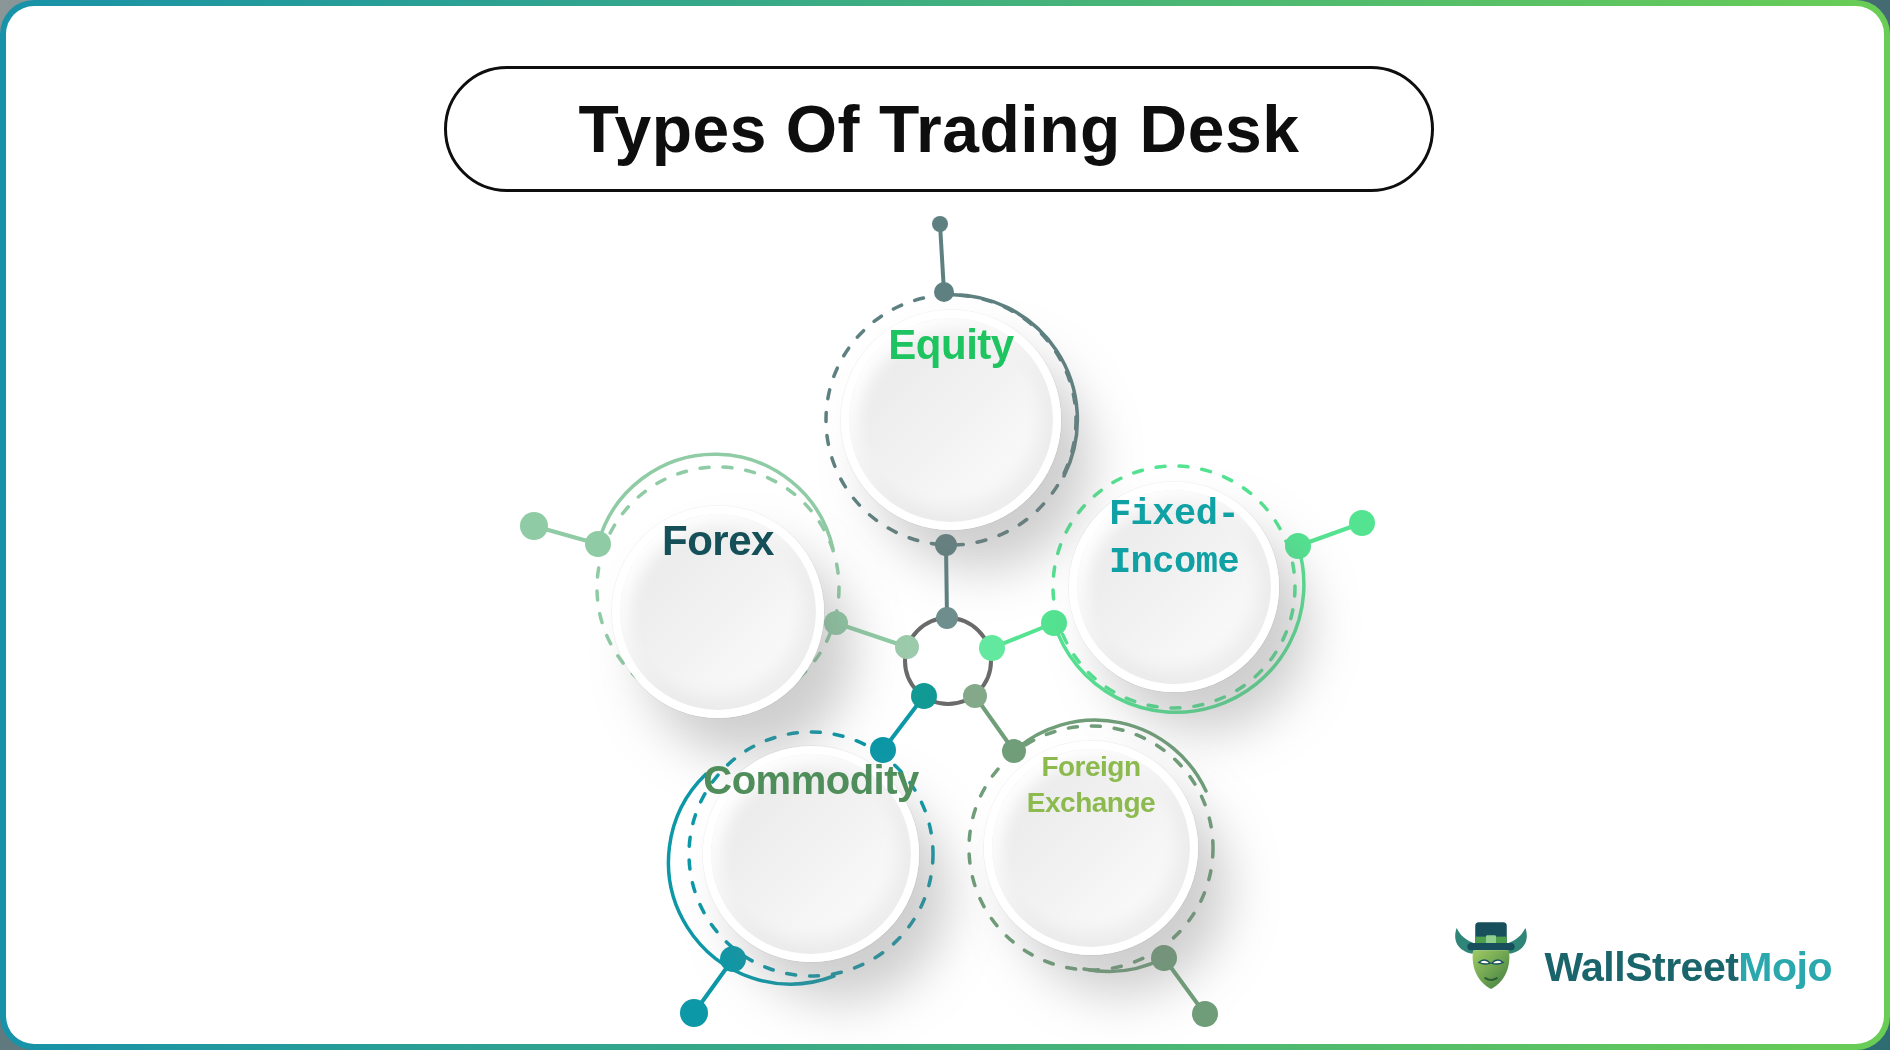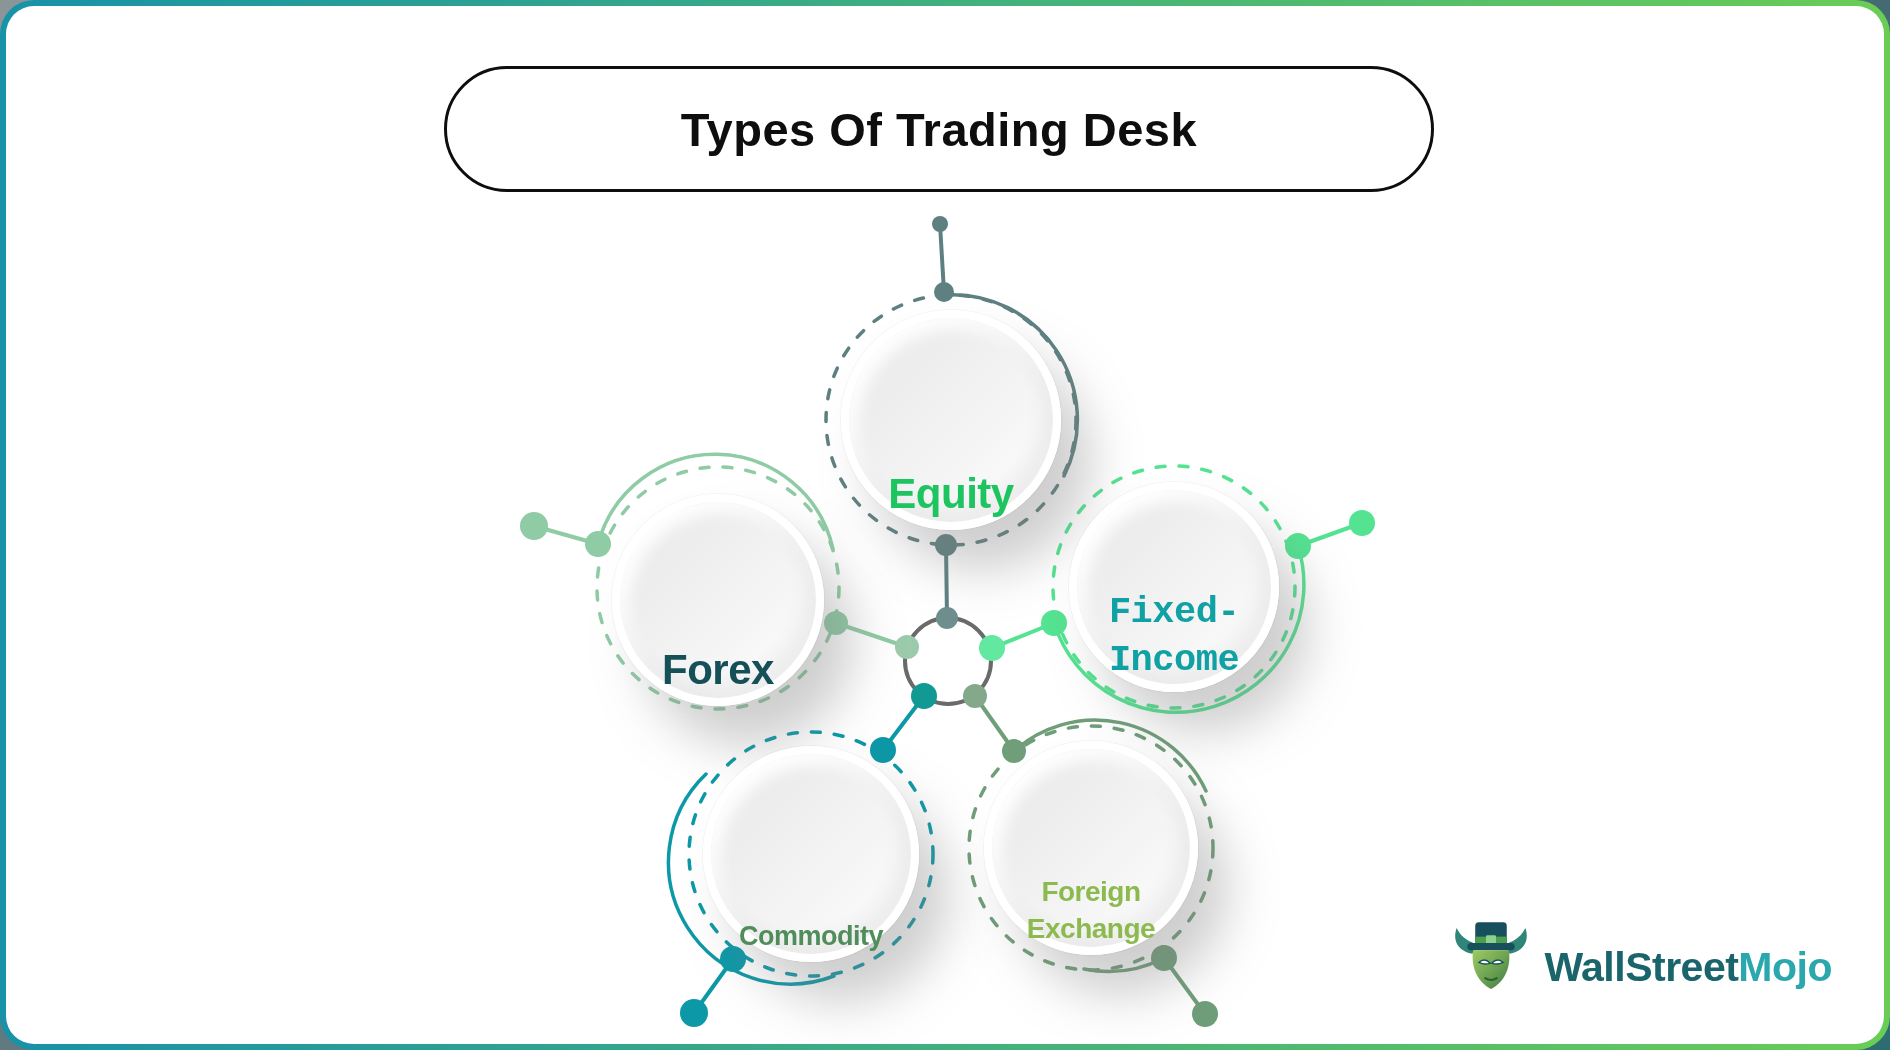--- a/index.html
+++ b/index.html
@@ -37,21 +37,21 @@
     border: 3px solid #0e0e0e;
     border-radius: 70px;
     display: flex;
     align-items: center;
     justify-content: center;
     background: #ffffff;
     z-index: 3;
   }
   .title-pill h1 {
     margin: 4px;
-    font-size: 47px;
+    font-size: 66px;
     font-weight: 700;
     letter-spacing: 0.5px;
     color: #0e0e0e;
   }
   svg.overlay {
     position: absolute;
     inset: 0;
     z-index: 1;
   }
   .node {
@@ -59,40 +59,40 @@
     border-radius: 50%;
     box-sizing: border-box;
     border: 8px solid #ffffff;
     background: linear-gradient(135deg, #e7e7e7 0%, #f3f3f3 55%, #ffffff 100%);
     box-shadow:
       0 0 0 1px rgba(0,0,0,0.04),
       inset -10px -12px 20px rgba(0,0,0,0.06),
       inset 8px 10px 16px rgba(255,255,255,0.95),
       30px 40px 50px rgba(125,125,125,0.38);
     display: flex;
-    align-items: flex-end;
+    align-items: flex-start;
     justify-content: center;
     z-index: 2;
   }
   .node-label {
     font-weight: 700;
     text-align: center;
     white-space: pre-line;
     line-height: 1.3;
     letter-spacing: -0.5px;
   }
   .node-equity          { left: 835px;  top: 304px; width: 220px; height: 220px; }
-  .node-forex           { left: 606px;  top: 488px; width: 212px; height: 212px; }
+  .node-forex           { left: 606px;  top: 500px; width: 212px; height: 212px; }
   .node-fixed-income    { left: 1063px; top: 476px; width: 210px; height: 210px; font-family: Liberation Mono, monospace; }
   .node-commodity       { left: 697px;  top: 740px; width: 216px; height: 216px; }
   .node-foreign-exchange{ left: 978px;  top: 735px; width: 214px; height: 214px; }
   .node-equity .node-label { font-size: 42px; }
   .node-forex .node-label { font-size: 42px; }
   .node-fixed-income .node-label { font-size: 37px; }
-  .node-commodity .node-label { font-size: 27px; white-space: nowrap; }
+  .node-commodity .node-label { font-size: 40px; white-space: nowrap; }
   .node-foreign-exchange .node-label { font-size: 28px; }
   .logo {
     position: absolute;
     right: 52px;
     bottom: 38px;
     display: flex;
     align-items: center;
     gap: 10px;
     z-index: 3;
   }

